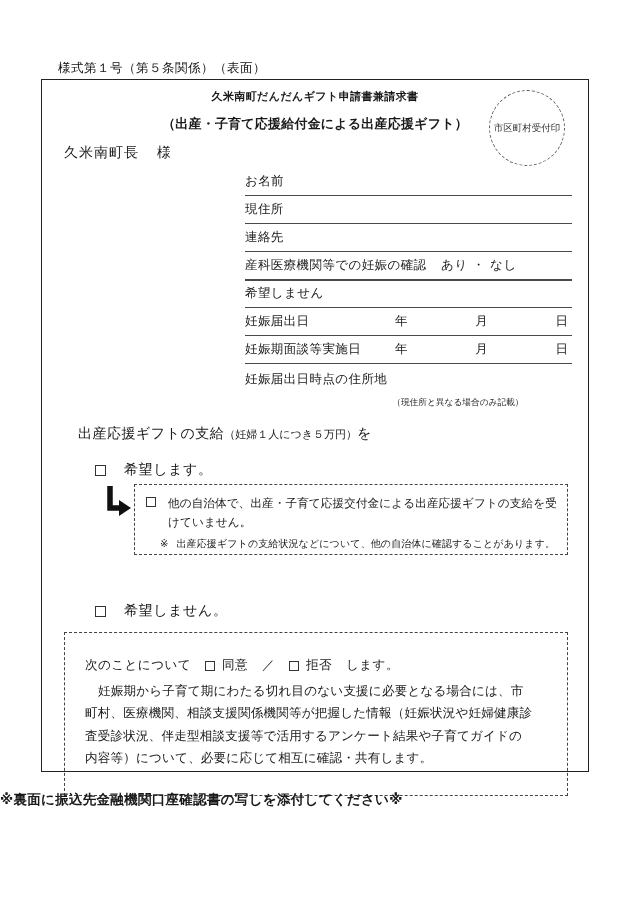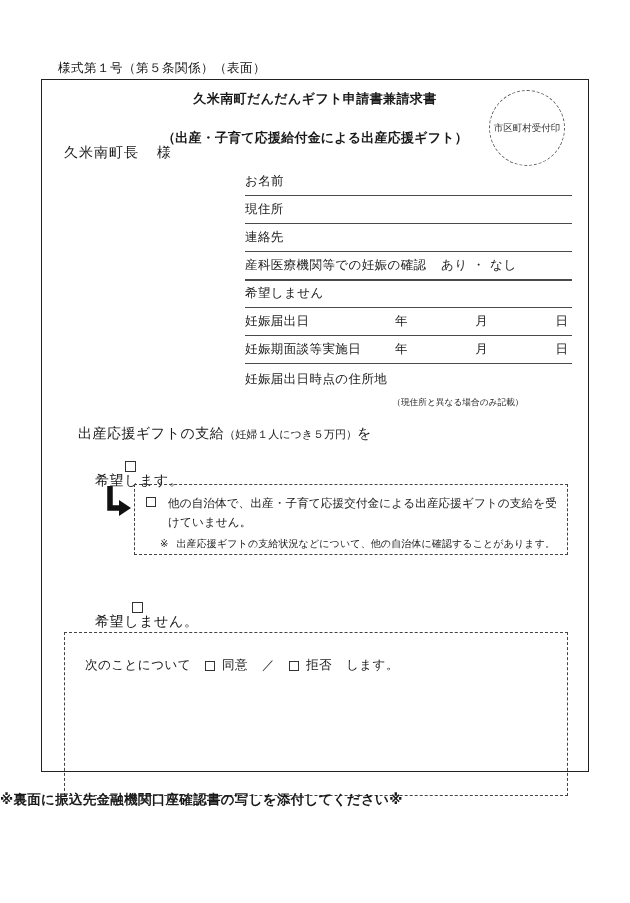--- a/index.html
+++ b/index.html
@@ -40,32 +40,31 @@
 
   
   .title-block {
     position: absolute;
     left: 0;
     top: 9px;
     width: 100%;
     text-align: center;
   }
   .title-main {
-    font-size: 13px;
+    font-size: 11px;
     font-weight: bold;
     letter-spacing: 0.4px;
     line-height: 1.5;
-    font-family: Liberation Serif, serif;
   }
   .title-sub {
     font-size: 13px;
     font-weight: bold;
     letter-spacing: 0.2px;
     line-height: 1.6;
-    margin-top: 19px;
+    margin-top: 8px;
   }
 
   
   .stamp {
     position: absolute;
     right: 23px;
     top: 10px;
     width: 76px;
     height: 76px;
     border: 1.3px dashed #555;
@@ -155,21 +154,20 @@
     letter-spacing: 0;
   }
 
   .opt-row {
     position: absolute;
     font-size: 14px;
     letter-spacing: 0.6px;
     white-space: nowrap;
     display: flex;
     align-items: center;
-    flex-direction: column;
   }
   .opt-yes { left: 53px; top: 381px; }
   .opt-no  { left: 53px; top: 522px; }
 
   .cbox {
     display: inline-block;
     width: 11px;
     height: 11px;
     border: 1.2px solid #333;
     box-sizing: border-box;
@@ -365,17 +363,18 @@
       <span>次のことについて</span>
       <span class="gap"></span>
       <span class="cbox sm"></span>
       <span>同意</span>
       <span class="slash">／</span>
       <span class="cbox sm"></span>
       <span>拒否</span>
       <span class="gap"></span>
       <span>します。</span>
     </div>
+    <div class="consent-body">妊娠期から子育て期にわたる切れ目のない支援に必要となる場合には、市町村、医療機関、相談支援関係機関等が把握した情報（妊娠状況や妊婦健康診査受診状況、伴走型相談支援等で活用するアンケート結果や子育てガイドの内容等）について、必要に応じて相互に確認・共有します。</div>
   </div>
 
 </div>
 
 <div class="footer-note">※裏面に振込先金融機関口座確認書の写しを添付してください※</div>
 
 </body></html>

